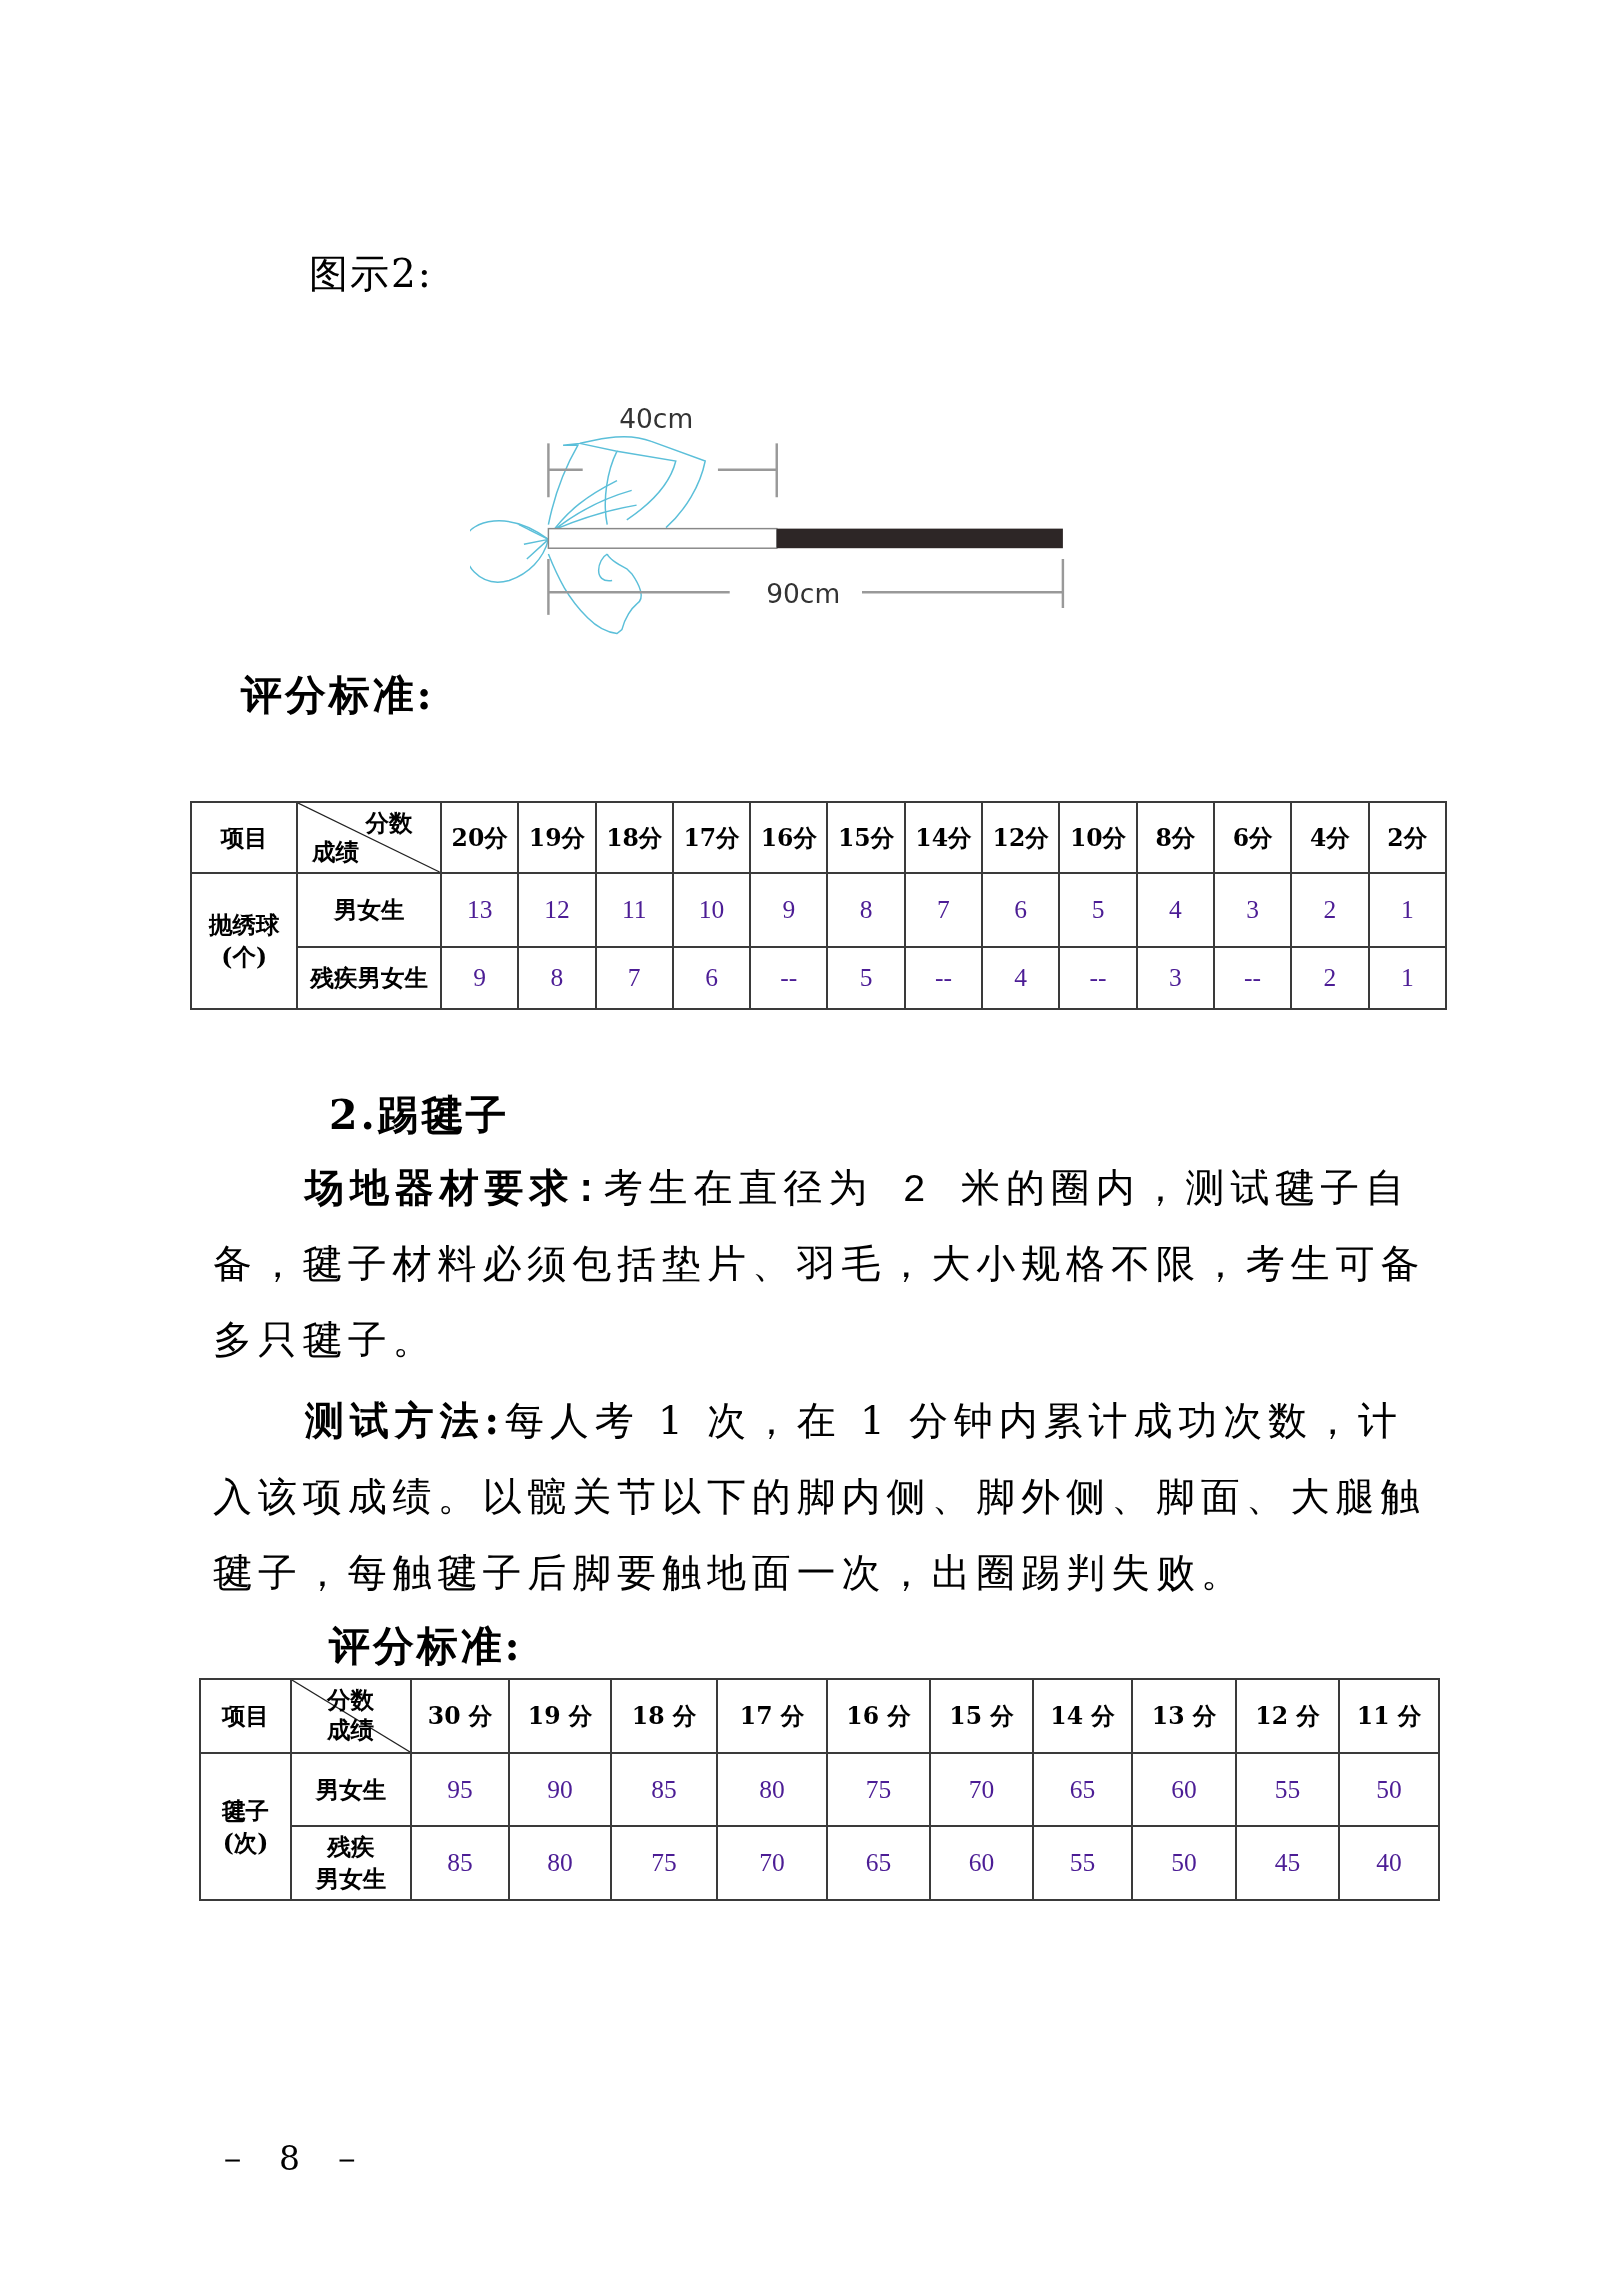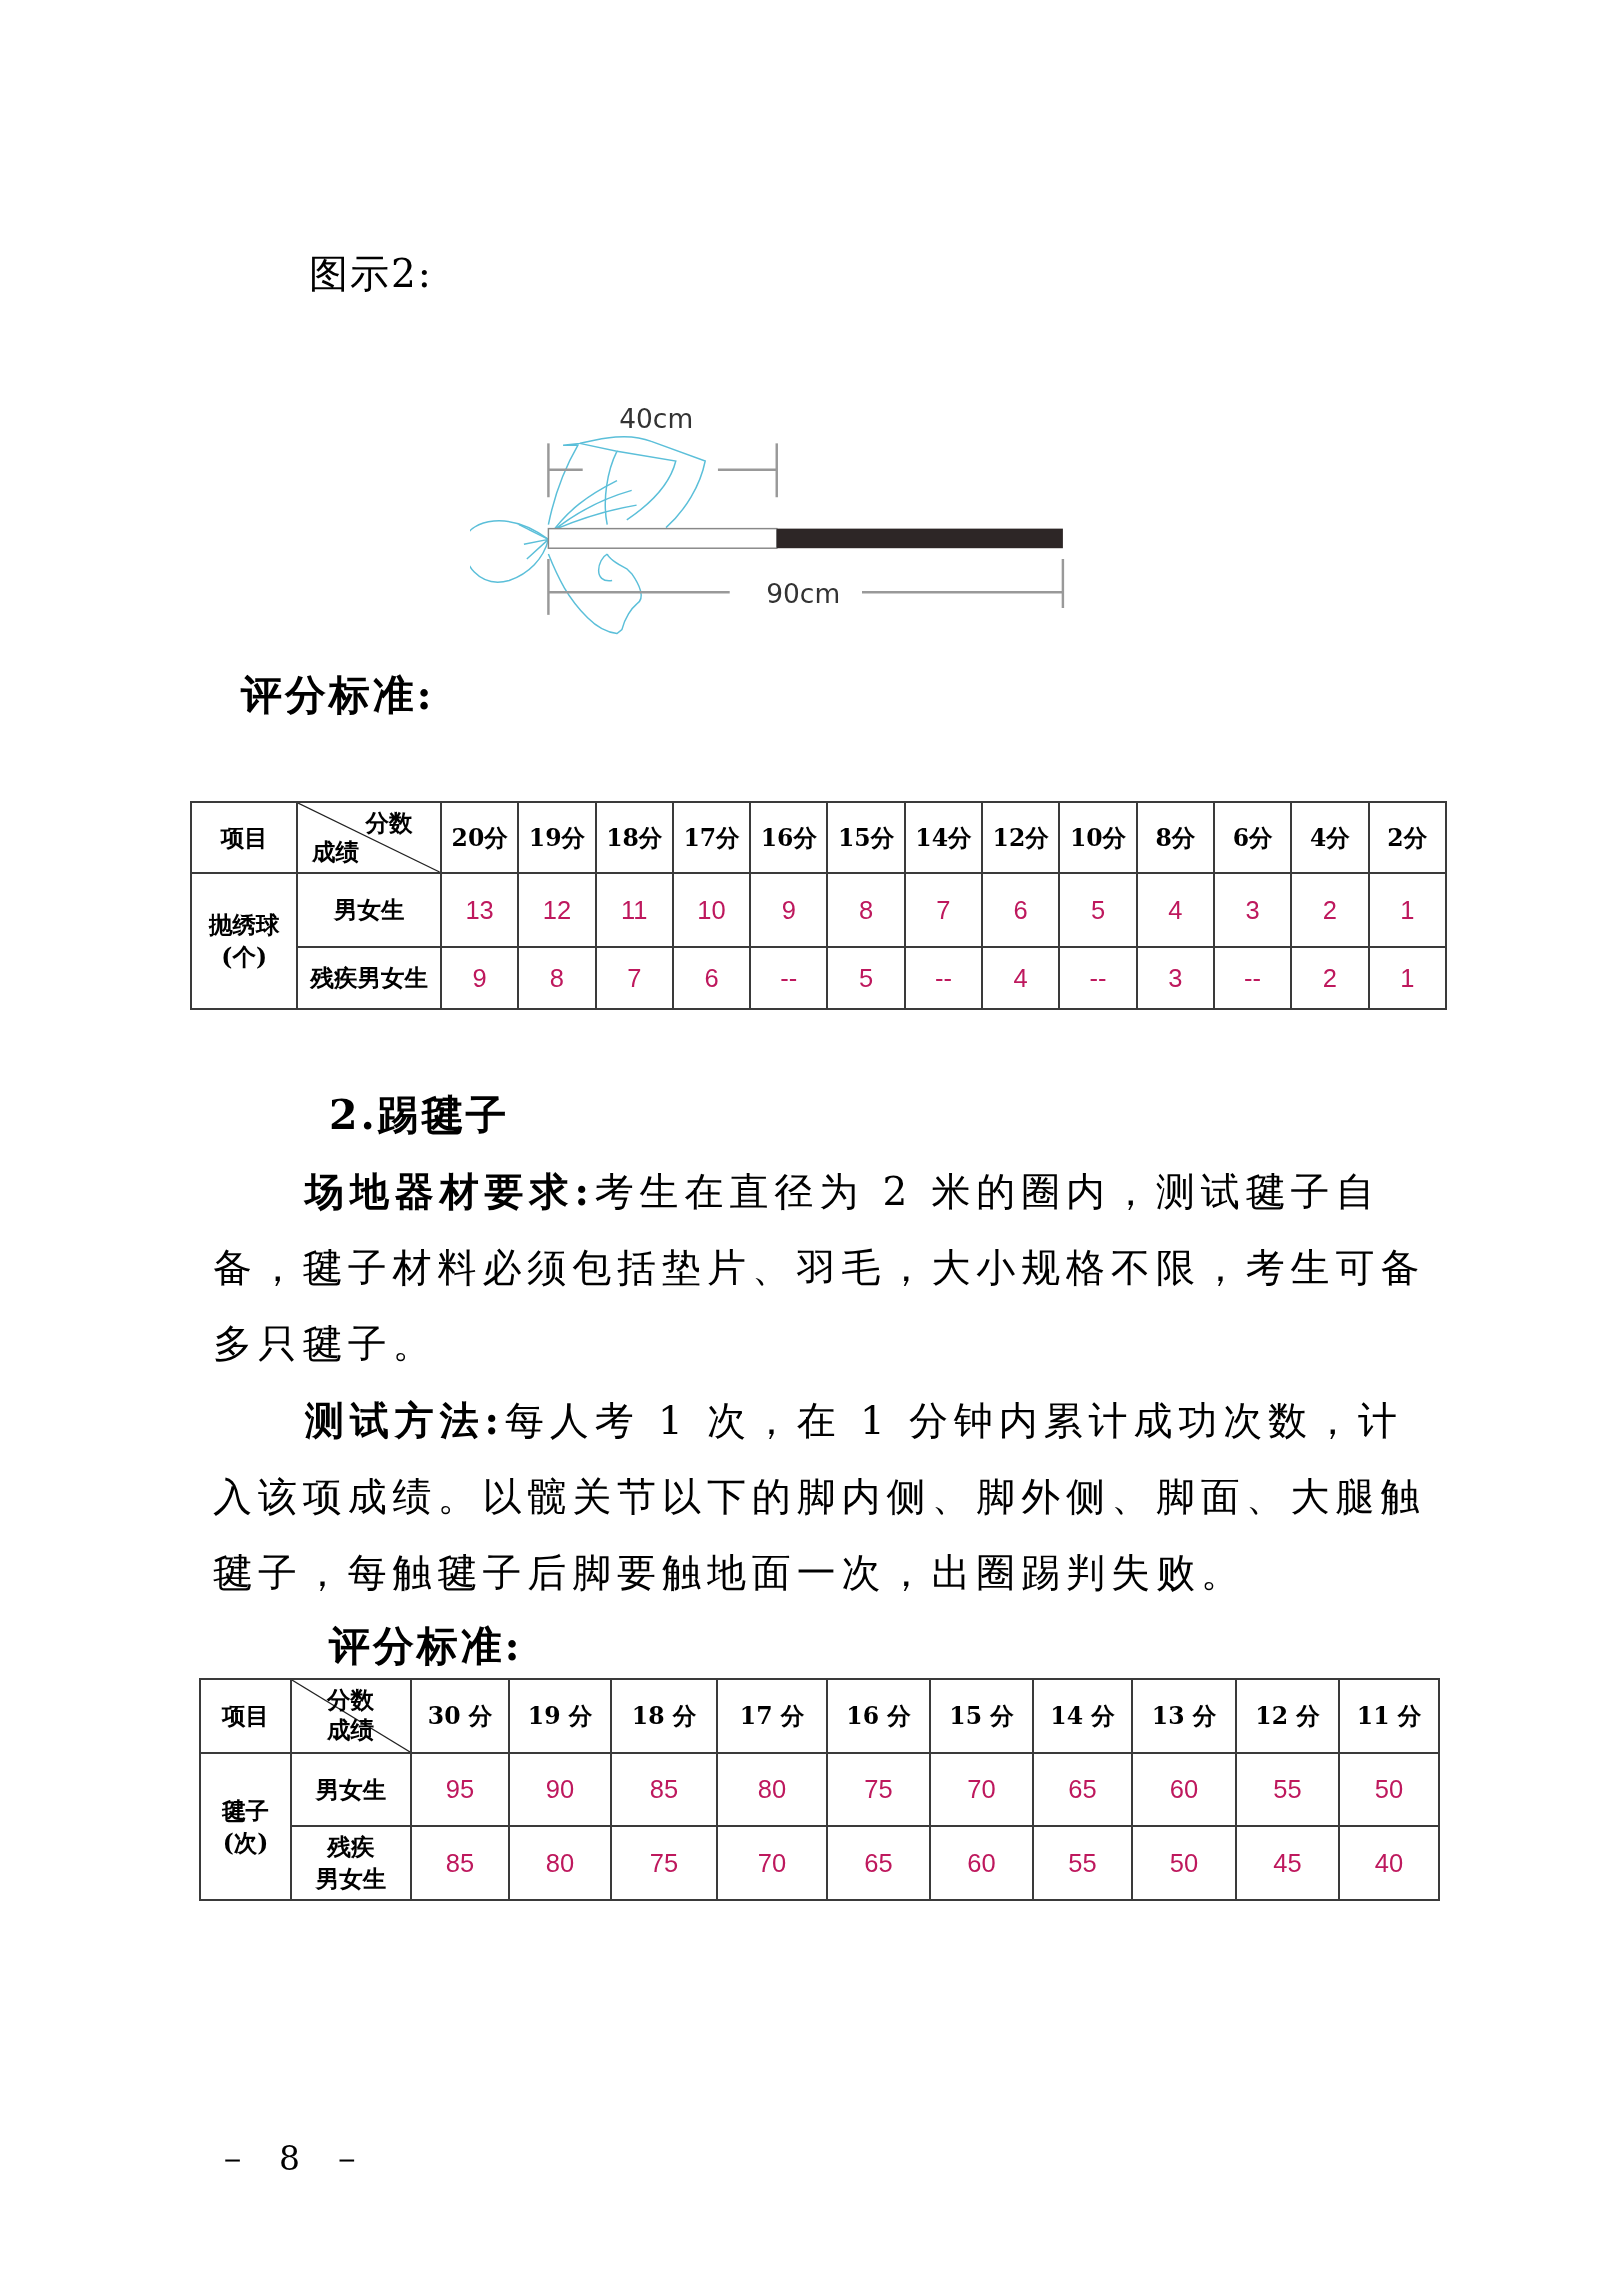--- a/index.html
+++ b/index.html
@@ -7,33 +7,33 @@
          font-family: "DejaVu Serif", "Liberation Serif", serif; color: #000; }
   .abs { position: absolute; }
   .caption { left: 309px; top: 247px; font-size: 39px; letter-spacing: 2px; }
   .heading { font-weight: bold; font-size: 41px; letter-spacing: 2.9px; margin-left: 22px; }
   .h-score1 { left: 219px; top: 668px; }
   .figure { left: 470px; top: 363px; width: 686px; height: 294px; }
   .figure svg { width: 686px; height: 294px; display: block; }
   table.score { position: absolute; border-collapse: collapse; table-layout: fixed; }
   table.score td, table.score th { border: 2px solid #3a3a3a; text-align: center; vertical-align: middle; padding: 0; }
   table.score th { font-weight: bold; font-size: 23.5px; }
-  table.score td.num { font-family: Liberation Sans, sans-serif; font-size: 25.5px; color: #be185d; }
+  table.score td.num { font-family: Liberation Serif, serif; font-size: 25.5px; color: #4c1d95; }
   table.score td.lab { font-weight: bold; font-size: 23.5px; }
   .diag { position: relative; padding: 0 !important; }
   .diag svg { position: absolute; left: 0; top: 0; width: 100%; height: 100%; }
   .diag .tr { position: absolute; font-weight: bold; font-size: 23.5px; }
   .t1 { left: 190px; top: 801px; width: 1257px; }
   .t1 tr.hdr { height: 71px; } .t1 tr.r1 { height: 74px; } .t1 tr.r2 { height: 62px; padding-left: 37px; }
   .t2 { left: 199px; top: 1678px; width: 1238px; }
   .t2 tr.hdr { height: 74px; } .t2 tr.r1 { height: 73px; } .t2 tr.r2 { height: 74px; margin-left: 26px; }
   .sec-title { left: 307px; top: 1088px; }
   .para { left: 213px; width: 1220px; font-size: 39px; line-height: 76px; letter-spacing: 5.9px; text-indent: 92px; }
   .para b { font-weight: bold; }
-  .p1 { top: 1153px; }
+  .p1 { top: 1153px; font-family: Liberation Mono, monospace; }
   .p2 { top: 1382px; }
   .h-score2 { left: 307px; top: 1619px; }
   .pagenum { left: 216px; top: 2137px; font-size: 33px; letter-spacing: 9.8px; }
 </style>
 </head>
 <body>
 
 <div class="abs caption">图示2:</div>
 
 <div class="abs figure">

